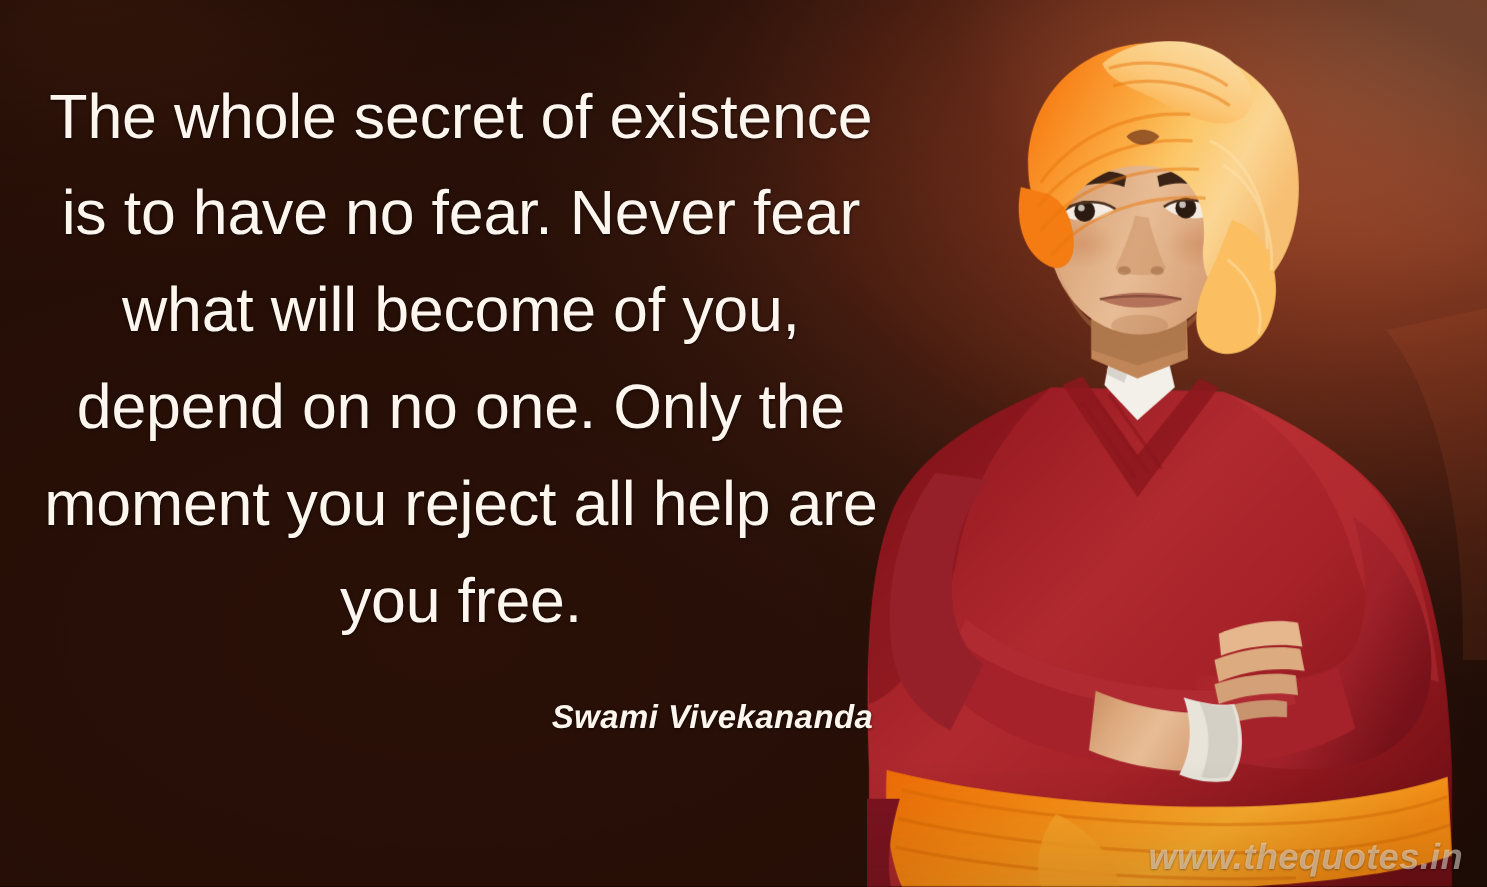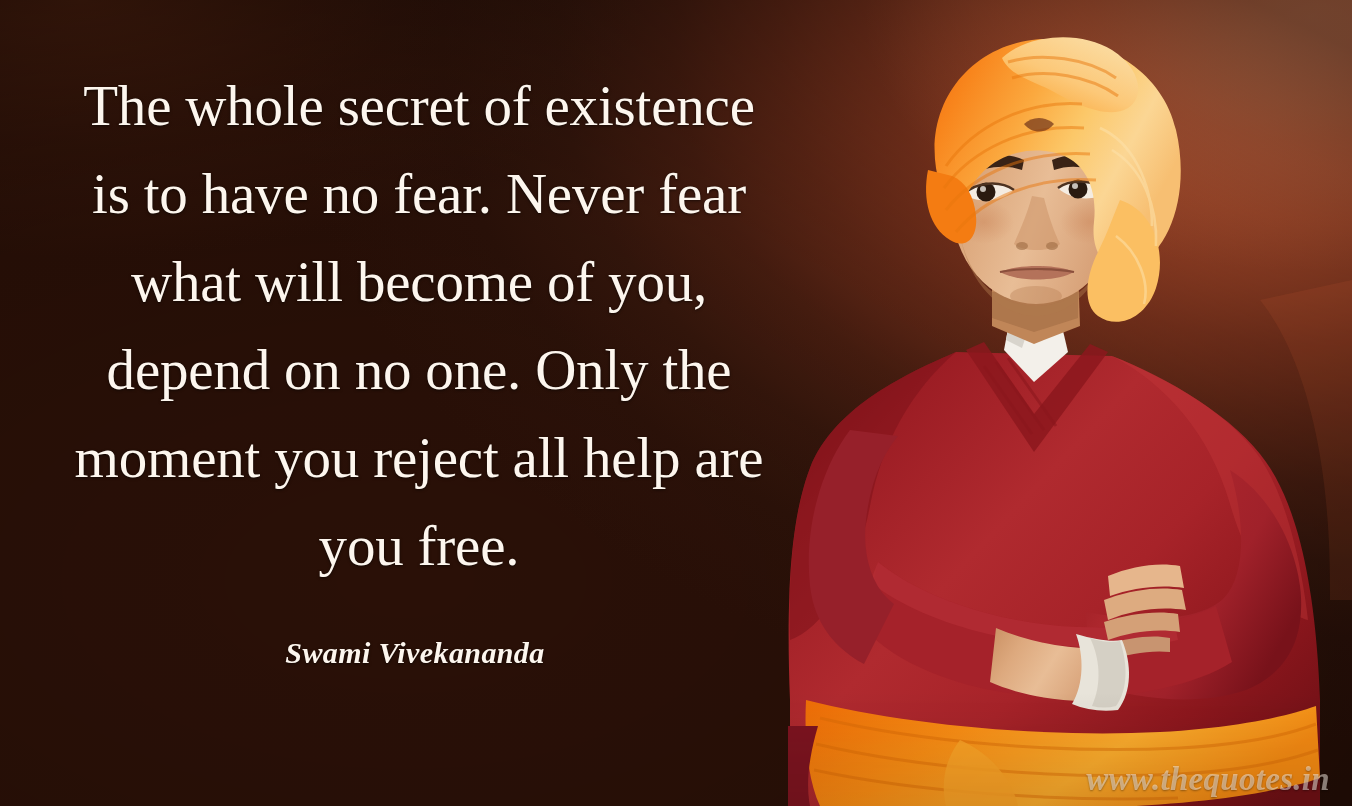--- a/index.html
+++ b/index.html
@@ -5,21 +5,21 @@
   html, body {
     margin: 0;
     padding: 0;
     background: #000;
   }
   #poster {
     position: relative;
     width: 1352px;
     height: 806px;
     overflow: hidden;
-    font-family: Liberation Serif, serif;
+    font-family: Liberation Sans, sans-serif;
     background: #2e1208;
   }
 
   
   .bg-base {
     position: absolute;
     inset: 0;
     background: #2c1108;
   }
   
@@ -85,24 +85,24 @@
     color: #fdf6ee;
     font-size: 57px;
     line-height: 88px;
     font-weight: 400;
     letter-spacing: -0.2px;
     text-shadow: 0 1px 3px rgba(0,0,0,0.55), 0 0 1px rgba(0,0,0,0.4);
     white-space: pre-line;
   }
   .attribution {
     position: absolute;
-    left: 28px;
+    left: 12px;
     top: 636px;
     width: 790px;
-    text-align: center;
+    text-align: right;
     z-index: 30;
   }
   .attribution-name {
     display: inline-block;
     color: #fdf6ee;
     font-size: 30px;
     font-weight: bold;
     font-style: italic;
     letter-spacing: 0.4px;
     text-shadow: 0 1px 3px rgba(0,0,0,0.6);

